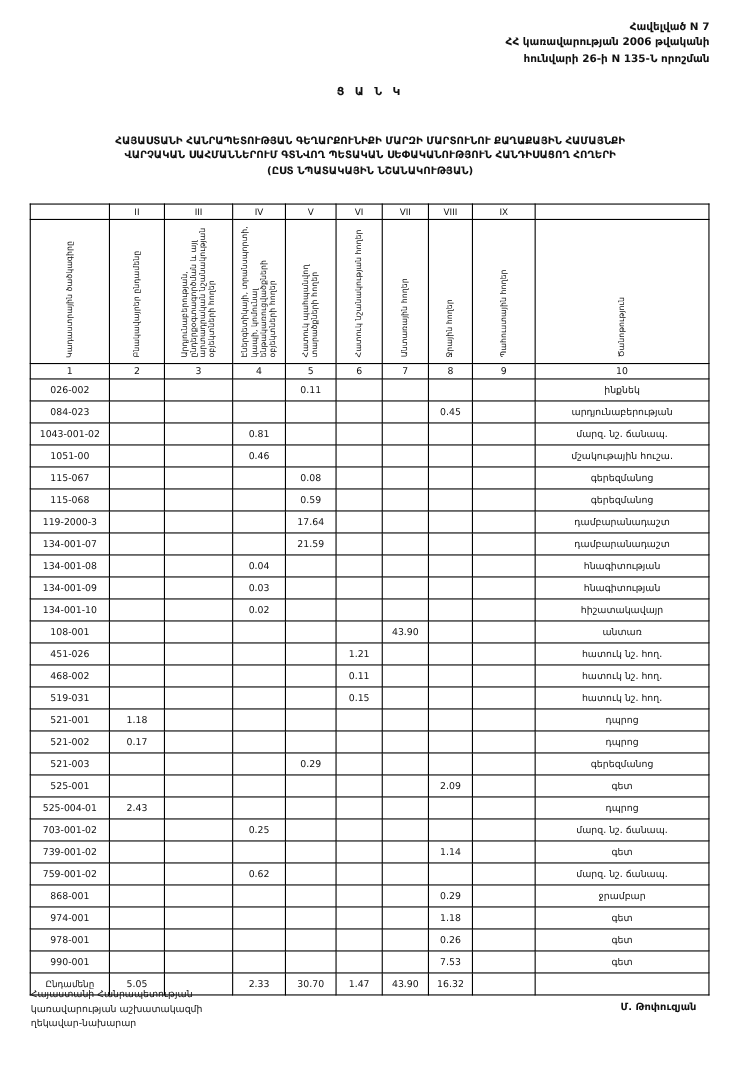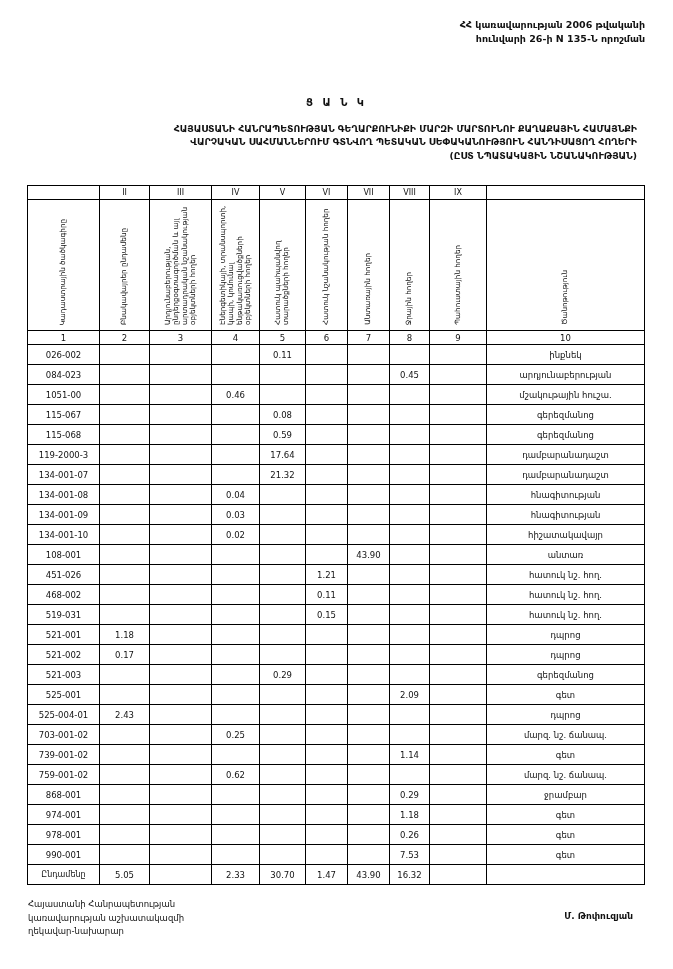--- a/index.html
+++ b/index.html
@@ -28,35 +28,35 @@
     right: 28px;
     text-align: right;
     font-size: 9.5px;
     font-weight: bold;
     line-height: 1.5;
   }
   .header-block div { white-space: nowrap; }
 
   .doc-kind {
     position: absolute;
-    top: 97px;
+    top: 78px;
     left: 0;
     width: 673px;
     text-align: center;
     font-size: 10px;
     font-weight: bold;
     letter-spacing: 3px;
   }
 
   .title {
     position: absolute;
     top: 122px;
     left: 36px;
     width: 601px;
-    text-align: right;
+    text-align: center;
     font-size: 9.3px;
     font-weight: bold;
     line-height: 1.45;
   }
   .title .sub {
     font-weight: bold;
   }
 
   table.main {
     position: absolute;
@@ -143,20 +143,21 @@
     font-size: 9px;
     font-weight: bold;
   }
 </style>
 </head>
 <body>
 
 <div class="page">
 
   <div class="header-block">
+    <div>Հավելված N 7</div>
     <div>ՀՀ կառավարության 2006 թվականի</div>
     <div>հունվարի 26-ի N 135-Ն որոշման</div>
   </div>
 
   <div class="doc-kind">Ց Ա Ն Կ</div>
 
   <div class="title">
     <div>ՀԱՅԱՍՏԱՆԻ ՀԱՆՐԱՊԵՏՈՒԹՅԱՆ ԳԵՂԱՐՔՈՒՆԻՔԻ ՄԱՐԶԻ ՄԱՐՏՈՒՆՈՒ ՔԱՂԱՔԱՅԻՆ ՀԱՄԱՅՆՔԻ</div>
     <div>ՎԱՐՉԱԿԱՆ  ՍԱՀՄԱՆՆԵՐՈՒՄ ԳՏՆՎՈՂ ՊԵՏԱԿԱՆ ՍԵՓԱԿԱՆՈՒԹՅՈՒՆ ՀԱՆԴԻՍԱՑՈՂ ՀՈՂԵՐԻ</div>
     <div class="sub">(ԸՍՏ ՆՊԱՏԱԿԱՅԻՆ ՆՇԱՆԱԿՈՒԹՅԱՆ)</div>
@@ -231,20 +232,32 @@
         <td></td>
         <td></td>
         <td></td>
         <td></td>
         <td></td>
         <td>0.45</td>
         <td></td>
         <td class="name">արդյունաբերության</td>
       </tr>
       <tr class="data">
+        <td class="code">1043-001-02</td>
+        <td></td>
+        <td></td>
+        <td>0.81</td>
+        <td></td>
+        <td></td>
+        <td></td>
+        <td></td>
+        <td></td>
+        <td class="name">մարզ. նշ. ճանապ.</td>
+      </tr>
+      <tr class="data">
         <td class="code">1051-00</td>
         <td></td>
         <td></td>
         <td>0.46</td>
         <td></td>
         <td></td>
         <td></td>
         <td></td>
         <td></td>
         <td class="name">մշակութային հուշա.</td>
@@ -283,21 +296,21 @@
         <td></td>
         <td></td>
         <td></td>
         <td class="name">դամբարանադաշտ</td>
       </tr>
       <tr class="data">
         <td class="code">134-001-07</td>
         <td></td>
         <td></td>
         <td></td>
-        <td>21.32</td>
+        <td>21.59</td>
         <td></td>
         <td></td>
         <td></td>
         <td></td>
         <td class="name">դամբարանադաշտ</td>
       </tr>
       <tr class="data">
         <td class="code">134-001-08</td>
         <td></td>
         <td></td>

